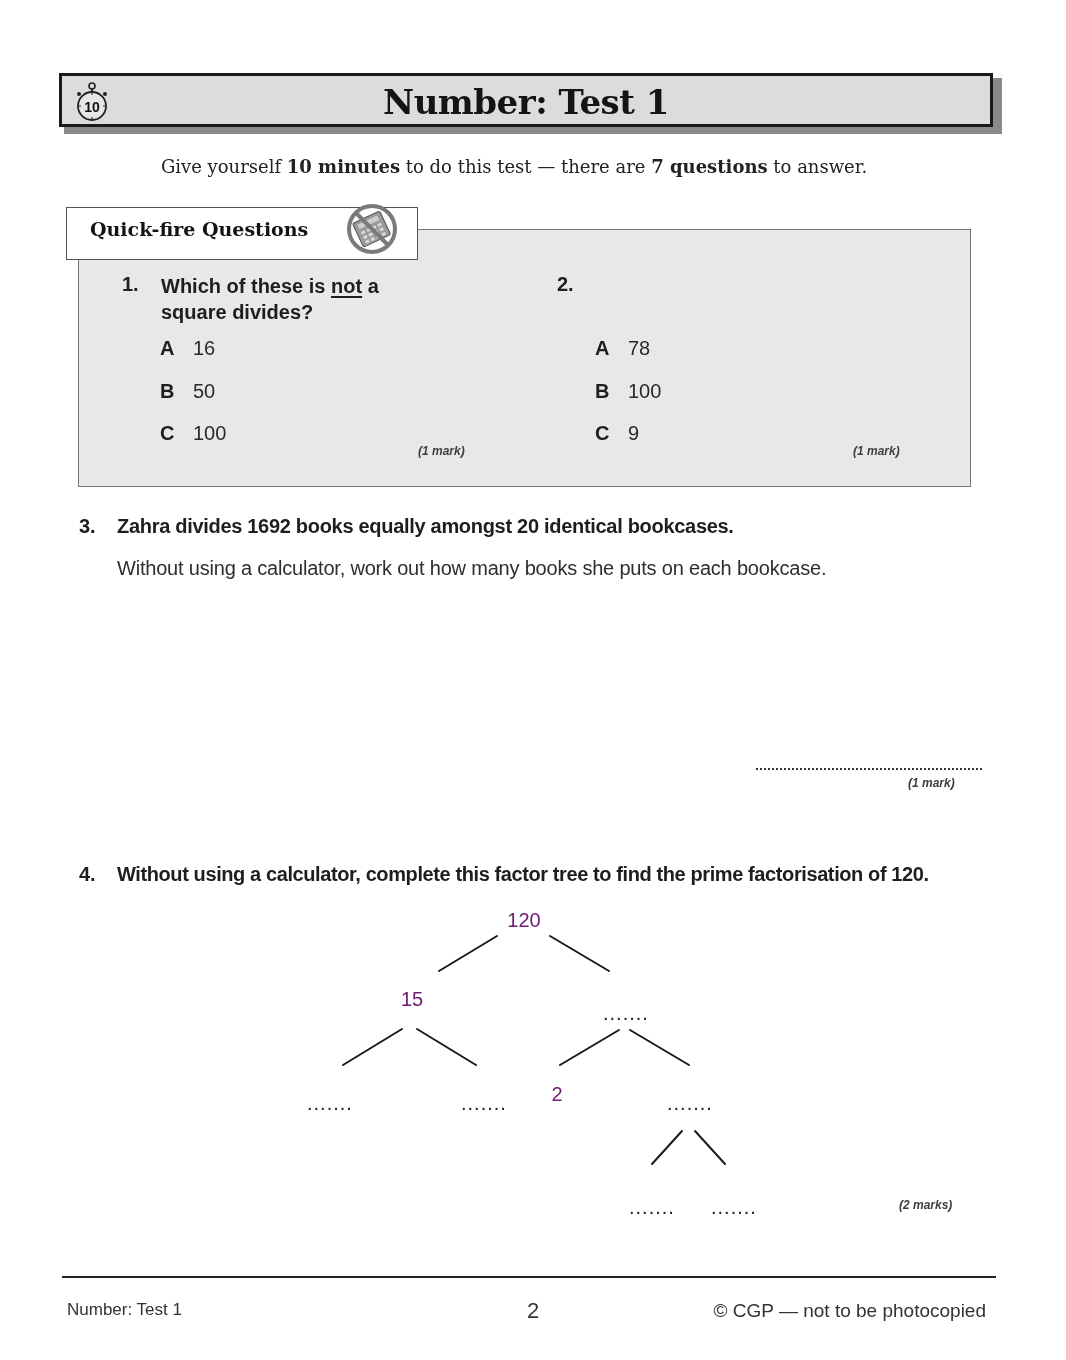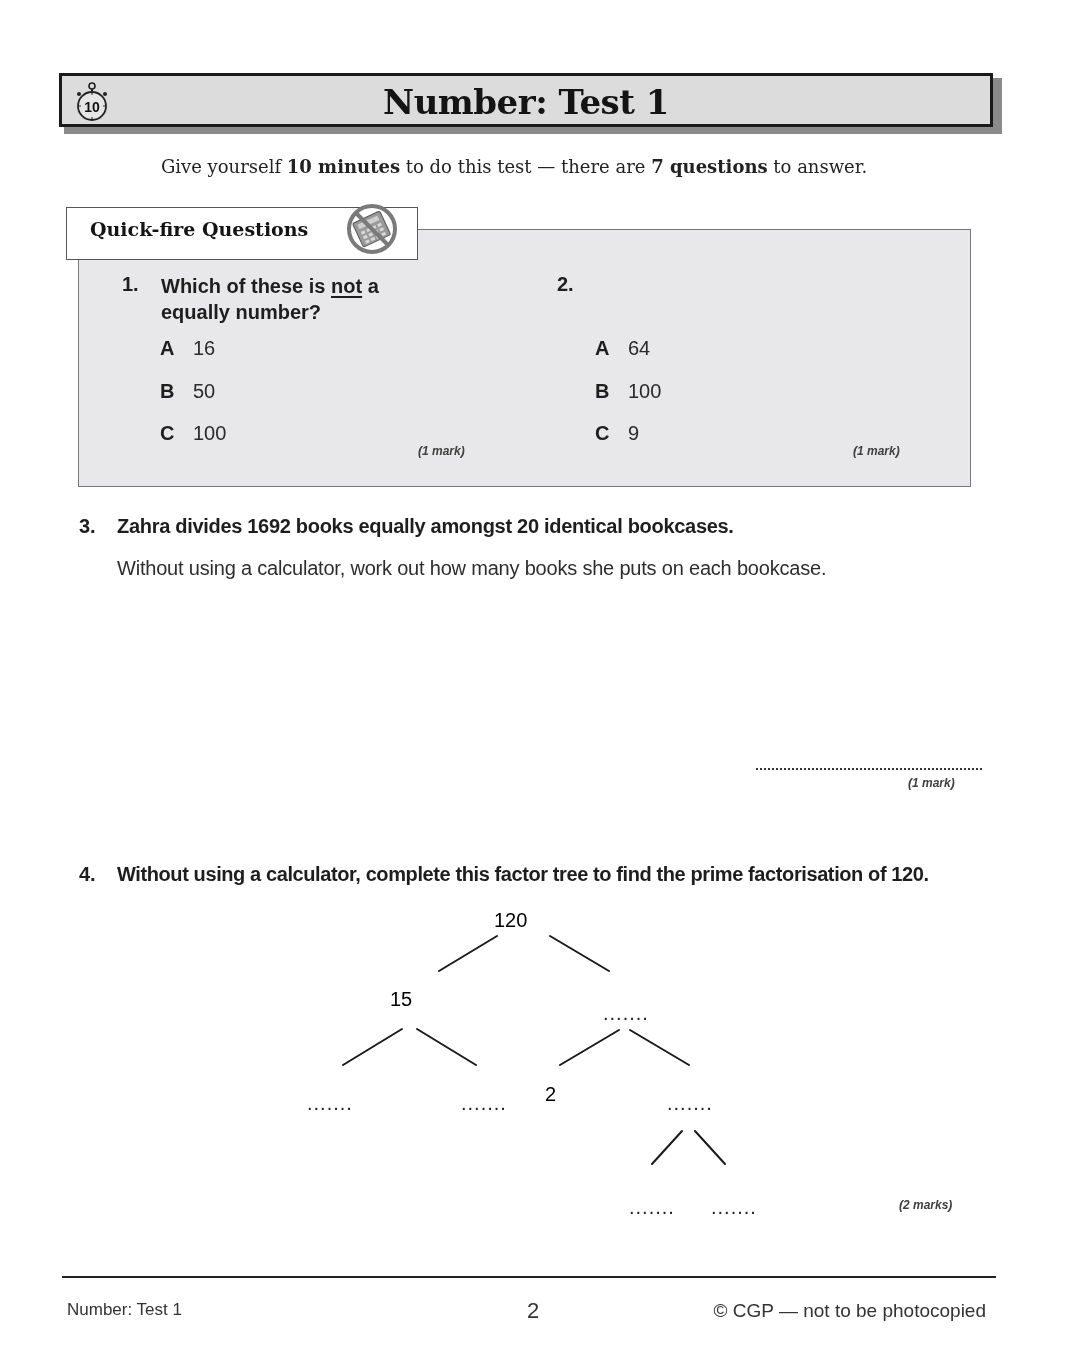--- a/index.html
+++ b/index.html
@@ -35,21 +35,21 @@
   .opt-letter { font-weight:bold; font-size:20px; color:#1e1e1e; }
   .opt-val { font-size:20px; color:#2a2a2a; }
   .mark { font-style:italic; font-size:12px; color:#404040;font-weight:bold; }
 
   .body-bold { font-weight:bold; font-size:20px; color:#1e1e1e; }
   .body-reg { font-size:20px; color:#2e2e2e; }
 
   .answer-line { left:756px; top:756px; width:226px; height:12px;
                  border-bottom:2px dotted #333; }
 
-  .tree-num { font-size:20px; color:#000000; text-align:left; }
+  .tree-num { font-size:20px; color:#701a75; text-align:center; }
   .tree-blank { font-size:20px; color:#222; letter-spacing:1px; }
 
   .footer-rule { left:62px; top:1276px; width:934px; height:2px; background:#222; }
   .footer-left { left:67px; top:1300px; font-size:17px; color:#333; }
   .footer-mid { left:0; width:1066px; text-align:center; top:1298px; font-size:22px; color:#333; }
   .footer-right { left:700px; width:286px; text-align:right; top:1300px; font-size:19px; color:#333; }
 </style>
 </head>
 <body>
 
@@ -100,42 +100,42 @@
     </g>
     <circle cx="29" cy="27" r="23" fill="none" stroke="#7a7a7a" stroke-width="4"></circle>
     <line x1="13" y1="11" x2="45" y2="43" stroke="#7a7a7a" stroke-width="4"></line>
   </svg>
 </div>
 
 <div class="abs" style="left:122px; top:273px; width:400px; height:200px;">
   <span class="abs q-num" style="left:0; top:0;">1.</span>
   <div class="abs q-text" style="left:39px; top:0; width:320px;">
     <span>Which of these is </span><u>not</u><span> a</span><br>
-    <span>equally number?</span>
+    <span>square divides?</span>
   </div>
   <div class="abs" style="left:38px; top:64px;">
     <span class="opt-letter">A</span>
     <span class="opt-val" style="margin-left:14px;">16</span>
   </div>
   <div class="abs" style="left:38px; top:107px;">
     <span class="opt-letter">B</span>
     <span class="opt-val" style="margin-left:14px;">50</span>
   </div>
   <div class="abs" style="left:38px; top:149px;">
     <span class="opt-letter">C</span>
     <span class="opt-val" style="margin-left:14px;">100</span>
   </div>
   <span class="abs mark" style="left:296px; top:171px;">(1 mark)</span>
 </div>
 
 <div class="abs" style="left:557px; top:273px; width:400px; height:200px;">
   <span class="abs q-num" style="left:0; top:0;">2.</span>
   <div class="abs" style="left:38px; top:64px;">
     <span class="opt-letter">A</span>
-    <span class="opt-val" style="margin-left:14px;">64</span>
+    <span class="opt-val" style="margin-left:14px;">78</span>
   </div>
   <div class="abs" style="left:38px; top:107px;">
     <span class="opt-letter">B</span>
     <span class="opt-val" style="margin-left:14px;">100</span>
   </div>
   <div class="abs" style="left:38px; top:149px;">
     <span class="opt-letter">C</span>
     <span class="opt-val" style="margin-left:14px;">9</span>
   </div>
   <span class="abs mark" style="left:296px; top:171px;">(1 mark)</span>

